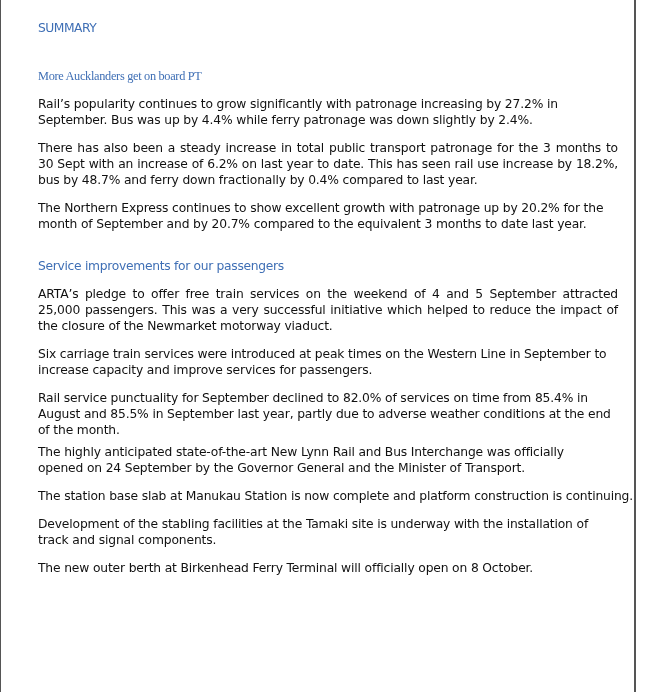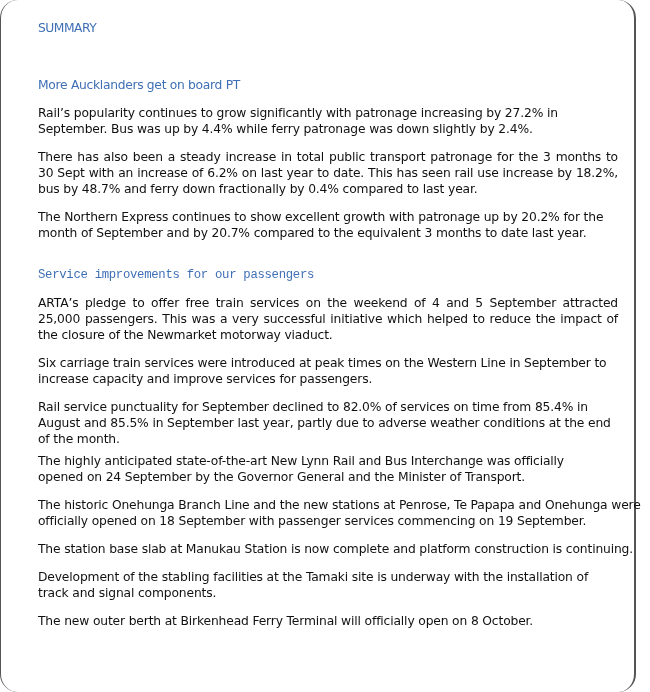--- a/index.html
+++ b/index.html
@@ -1,37 +1,37 @@
 <!DOCTYPE html>
 <html><head>
 <meta charset="utf-8">
 <style>
   html, body { margin: 0; padding: 0; background: #ffffff; }
   body { width: 650px; height: 692px; position: relative; overflow: hidden; }
   .page {
     position: absolute; left: 0; top: 0; width: 636px; height: 692px;
     border-left: 1px solid #555; border-right: 2px solid #555;
-    box-sizing: border-box; background: #fff; border-radius: 18px;
+    box-sizing: border-box; background: #fff;
   }
   .content {
     position: absolute; left: 37px; top: 20px; width: 600px;
     font-family: "DejaVu Sans", sans-serif;
     font-size: 12.3px; line-height: 16px; color: #111;
     letter-spacing: -0.15px;
   }
   .summary {
     color: #3f6fb5; font-size: 12.3px; margin: 0; height: 16px; letter-spacing: -0.5px;
   }
   h2 {
     color: #3f6fb5; font-weight: normal; font-size: 12.3px; margin: 0; line-height: 16px;
     letter-spacing: -0.3px;
   }
   p { margin: 0; }
-  .sec1-h { margin-top: 41px; }
-  .sec-h { margin-top: 26px; font-family: Liberation Mono, monospace; }
+  .sec1-h { margin-top: 32px; font-family: Liberation Serif, serif; }
+  .sec-h { margin-top: 26px; }
   .gap-h { margin-top: 6px; }
   .gap-p { margin-top: 12px; }
   .justify { text-align: justify; width: 580px; }
 </style>
 </head>
 <body>
 
 <div class="page">
   <div class="content">
     <div class="summary">SUMMARY</div>
@@ -45,19 +45,18 @@
 
     <section>
       <h2 class="sec-h">Service improvements for our passengers</h2>
       <p class="gap-p justify">ARTA’s pledge to offer free train services on the weekend of 4 and 5 September attracted 25,000 passengers. This was a very successful initiative which helped to reduce the impact of the closure of the Newmarket motorway viaduct.</p>
       <p class="gap-p" style="width:570px">Six carriage train services were introduced at peak times on the Western Line in September to increase capacity and improve services for passengers.</p>
       <p class="gap-p" style="width:585px">Rail service punctuality for September declined to 82.0% of services on time from 85.4% in August and 85.5% in September last year, partly due to adverse weather conditions at the end of the month.</p>
     </section>
 
     <section>
       <p class="gap-h" style="width:565px">The highly anticipated state-of-the-art New Lynn Rail and Bus Interchange was officially opened on 24 September by the Governor General and the Minister of Transport.</p>
-      <p class="gap-p" style="width:605px">The historic Onehunga Branch Line and the new stations at Penrose, Te Papapa and Onehunga were officially opened on 18 September with passenger services commencing on 19 September.</p>
       <p class="gap-p" style="width:600px">The station base slab at Manukau Station is now complete and platform construction is continuing.</p>
       <p class="gap-p" style="width:565px">Development of the stabling facilities at the Tamaki site is underway with the installation of track and signal components.</p>
       <p class="gap-p" style="width:600px">The new outer berth at Birkenhead Ferry Terminal will officially open on 8 October.</p>
     </section>
   </div>
 </div>
 
 </body></html>

